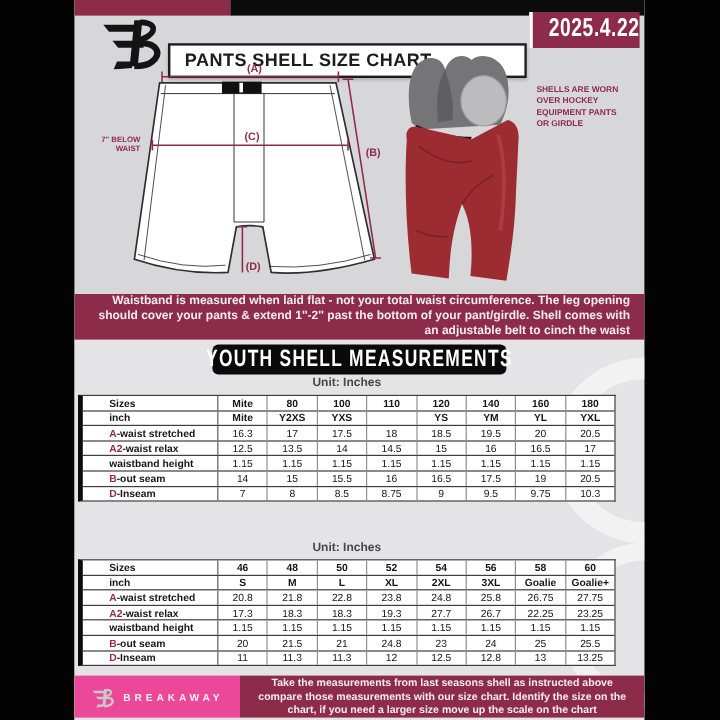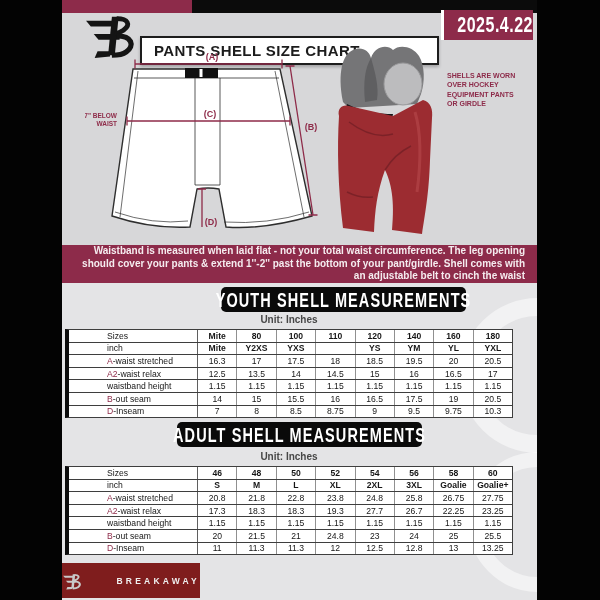--- a/index.html
+++ b/index.html
@@ -30,43 +30,43 @@
   .photo-caption{left:385px;top:71px;width:70px;font-size:7px;font-weight:bold;line-height:1.35;
                  color:#8d2b4a;}
   
   .banner{left:0;top:245px;width:475px;height:38px;background:#8d2b4a;box-sizing:border-box;
           padding:4px 12px;display:flex;align-items:center;}
   .banner-text{width:100%;text-align:right;color:#f5ecef;font-size:10px;font-weight:bold;line-height:1.25;}
   
   .sec-head{width:245px;height:25px;background:#0a0a0a;border-radius:5px;display:flex;
             align-items:center;justify-content:center;color:#fff;}
   .sec-head .condensed{font-size:14.5px;letter-spacing:1.1px;white-space:nowrap;}
-  .youth-head{left:115px;top:287px;margin-left:44px;}
+  .youth-head{left:115px;top:287px;}
   .adult-head{left:115px;top:422px;}
   .unit{left:3px;width:448px;text-align:center;font-size:10px;font-weight:600;color:#474747;}
   .youth-unit{top:314px;}
   .adult-unit{top:451px;}
   
   .stable{left:3px;width:448px;background:#fff;border:1.5px solid #3e3e3e;border-left:4px solid #0c0c0c;
           box-sizing:border-box;}
   .youth-table{top:329px;}
   .adult-table{top:466px;}
   .trow{display:flex;height:11.6px;border-bottom:1.4px solid #3e3e3e;}
   .trow.last{border-bottom:none;}
   .tcell{display:flex;align-items:center;justify-content:center;font-size:8.6px;color:#161616;
          border-right:1px solid #909090;box-sizing:border-box;overflow:hidden;}
-  .tlabel{width:113px;justify-content:flex-start;padding-left:22px;font-weight:normal;
-          border-right:1px solid #5f5f5f;margin-left:16px;}
+  .tlabel{width:113px;justify-content:flex-start;padding-left:22px;font-weight:bold;
+          border-right:1px solid #5f5f5f;}
   .tval{flex:1;}
   .tval:last-child{border-right:none;}
   .tval.b{font-weight:bold;}
   .pfx{color:#8e2b49;}
   
-  .foot-black{left:0;top:563px;width:138px;height:35px;background:#7f1d1d;display:flex;
-              align-items:center;justify-content:space-between;gap:7px;color:#c9c9c9;}
+  .foot-black{left:0;top:563px;width:138px;height:35px;background:#ec4899;display:flex;
+              align-items:center;justify-content:center;gap:7px;color:#c9c9c9;}
   .brand-text{color:#efefef;font-size:8.5px;font-weight:bold;letter-spacing:.38em;}
   .foot-maroon{left:138px;top:563px;width:337px;height:35px;background:#8d2b4a;box-sizing:border-box;
                padding:3px 8px;display:flex;align-items:center;}
   .foot-note{width:100%;text-align:center;color:#f5ecef;font-size:8.8px;font-weight:bold;line-height:1.25;}
 </style>
 </head>
 <body>
 
 <div id="canvas">
   <div class="abs" style="left:0;top:0;width:62px;height:600px;background:#030303;"></div>
@@ -217,23 +217,20 @@
           <div class="tcell tval">8</div>
           <div class="tcell tval">8.5</div>
           <div class="tcell tval">8.75</div>
           <div class="tcell tval">9</div>
           <div class="tcell tval">9.5</div>
           <div class="tcell tval">9.75</div>
           <div class="tcell tval">10.3</div>
         </div>
       </div>
 
-    <div class="abs sec-head adult-head">
-      <span class="condensed">ADULT SHELL MEASUREMENTS</span>
-    </div>
     <div class="abs unit adult-unit">Unit: Inches</div>
     <div class="abs stable adult-table">
         <div class="trow">
           <div class="tcell tlabel">Sizes</div>
           <div class="tcell tval b">46</div>
           <div class="tcell tval b">48</div>
           <div class="tcell tval b">50</div>
           <div class="tcell tval b">52</div>
           <div class="tcell tval b">54</div>
           <div class="tcell tval b">56</div>
@@ -312,15 +309,18 @@
       <svg viewBox="0 0 56 48" style="width:20px;height:18px;color:#c9c9c9;">
         <polygon points="3,9 34,9 34,15 8,15" fill="currentColor"></polygon>
         <polygon points="11,23 38,23 38,29 16,29" fill="currentColor"></polygon>
         <polygon points="30,5 37,5 33,45 26,45" fill="currentColor"></polygon>
         <path d="M35,7 C47,7 50,13 42,19 C39,21 36,22 33,22.5" fill="none" stroke="currentColor" stroke-width="5"></path>
         <path d="M35,25 C51,25 54,35 45,41.5 C41,44.5 36,45 30,45" fill="none" stroke="currentColor" stroke-width="5.5"></path>
         <polygon points="15,41 28,41 28,46.5 12,48" fill="currentColor"></polygon>
       </svg>
       <span class="brand-text">BREAKAWAY</span>
     </div>
+    <div class="abs foot-maroon">
+      <div class="foot-note">Take the measurements from last seasons shell as instructed above compare those measurements  with our size chart. Identify the size on the chart, if you need a larger size move up the scale on the chart</div>
+    </div>
 
   </div>
 </div>
 
 </body></html>

